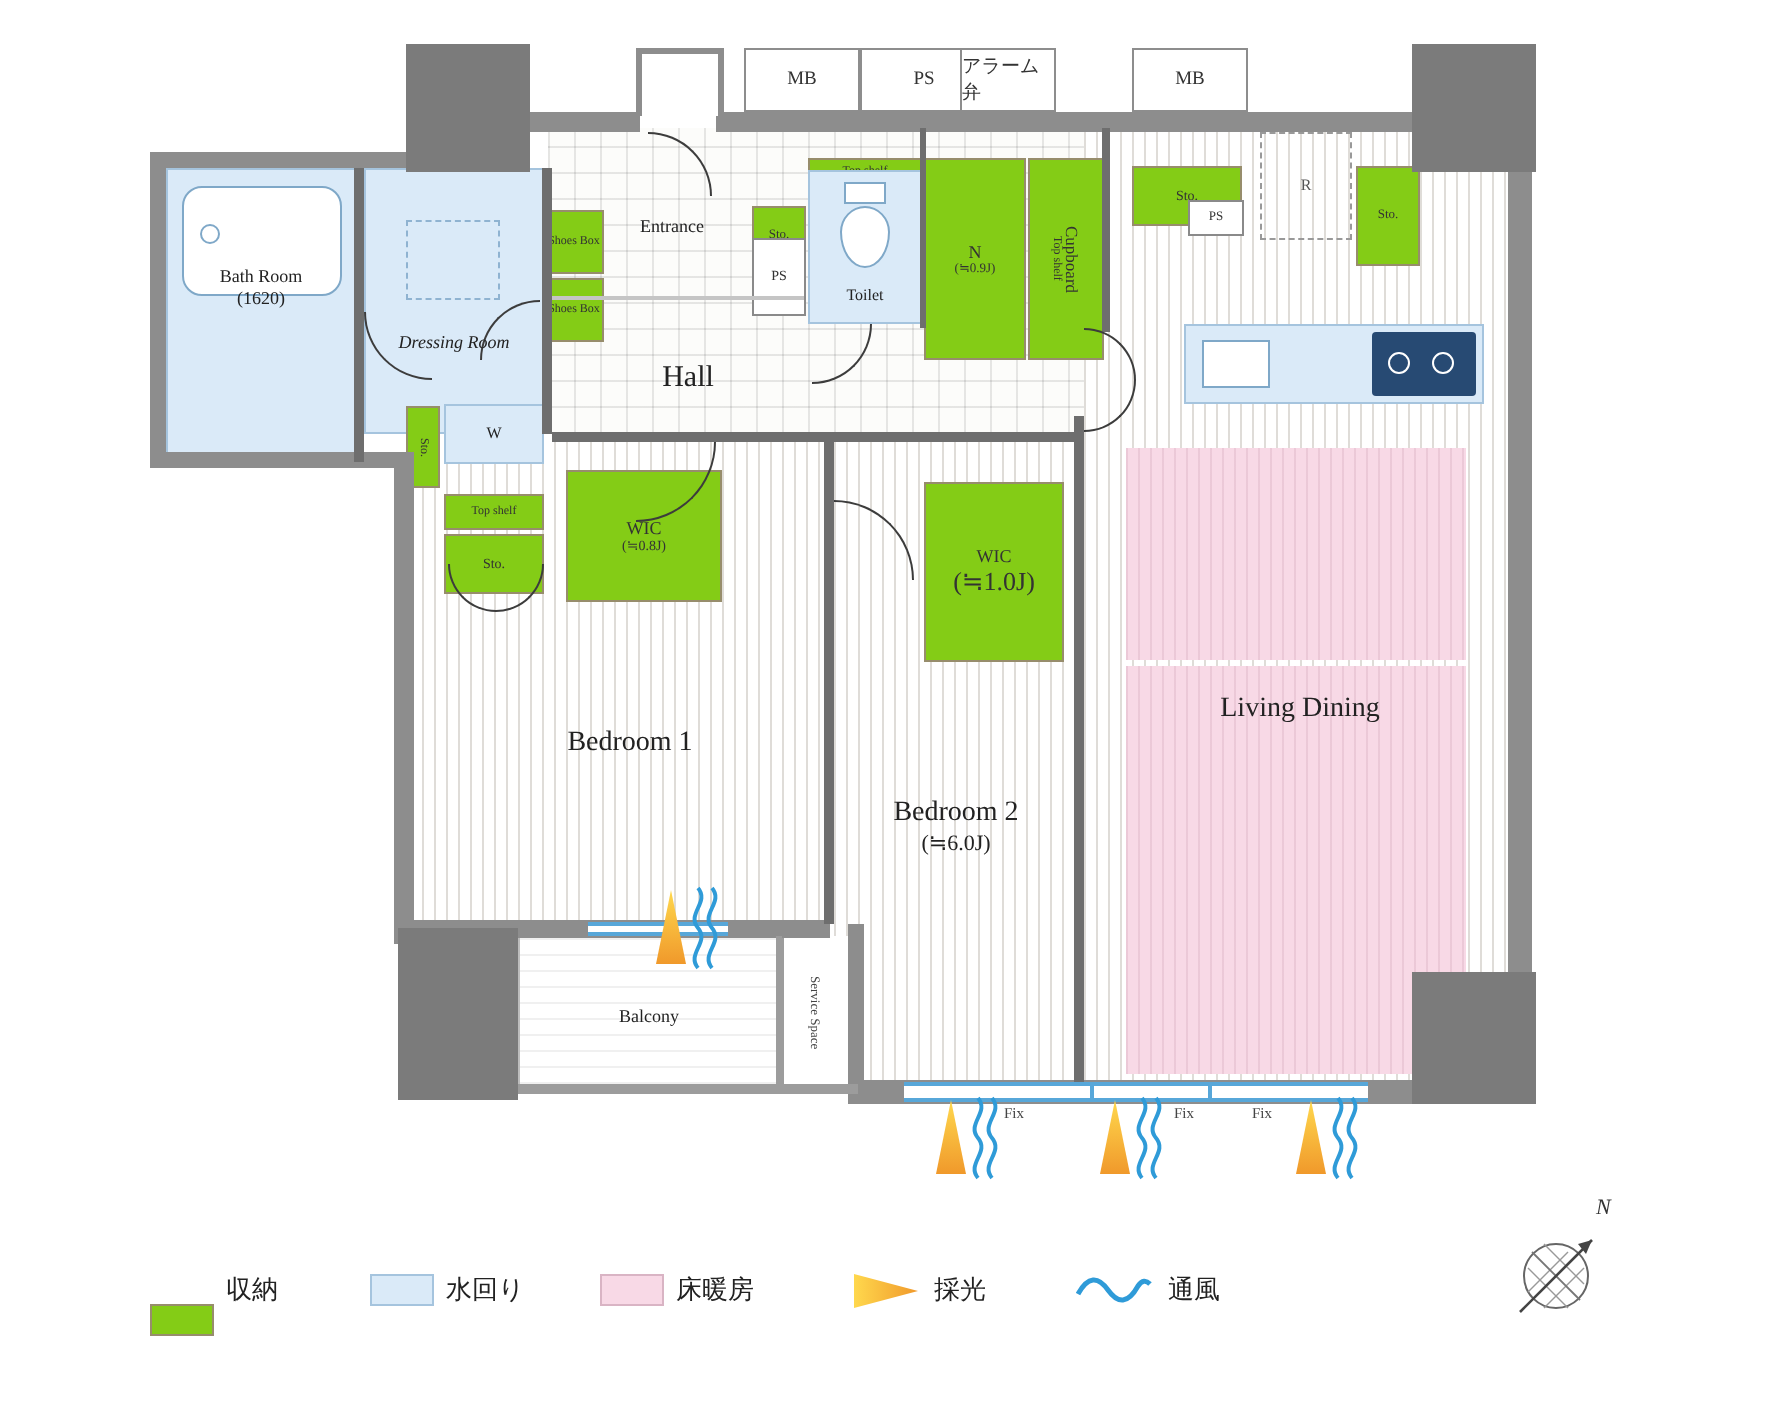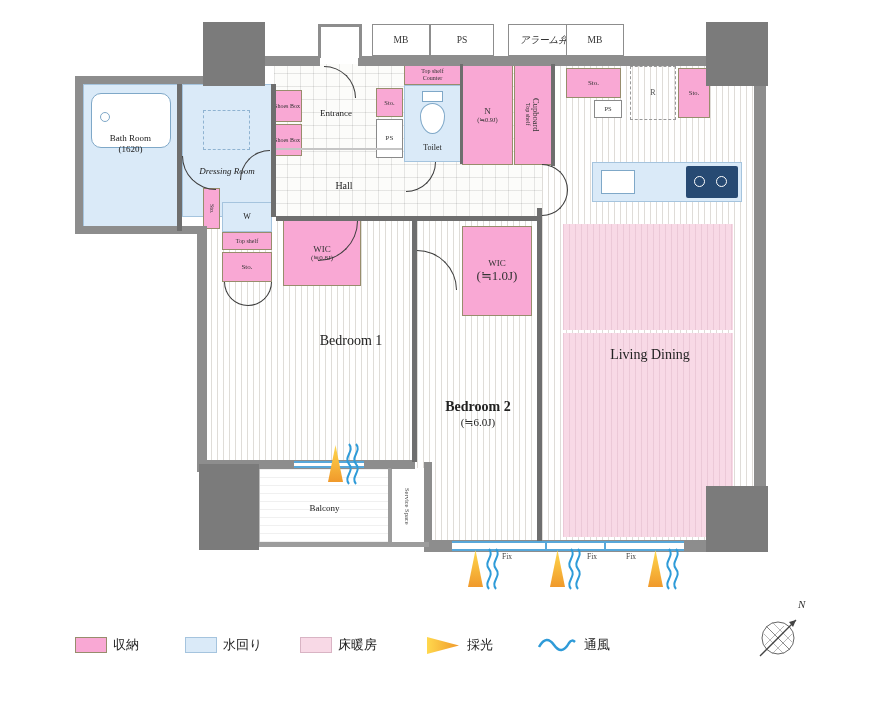--- a/index.html
+++ b/index.html
@@ -12,21 +12,21 @@
   .iwall { position:absolute; background:#6e6e6e; }
   .thinwall { position:absolute; background:#9c9c9c; }
   .stripes { position:absolute; background-color:#fff;
     background-image:repeating-linear-gradient(90deg, rgba(140,130,115,.28) 0 1px, transparent 1px 6px); }
   .hstripes { position:absolute; background-color:#fff;
     background-image:repeating-linear-gradient(0deg, rgba(0,0,0,.06) 0 1px, transparent 1px 8px); }
   .grid { position:absolute; background-color:#fcfcfa;
     background-image:repeating-linear-gradient(0deg, rgba(0,0,0,.09) 0 1px, transparent 1px 13px),
                      repeating-linear-gradient(90deg, rgba(0,0,0,.09) 0 1px, transparent 1px 13px); }
   .water { position:absolute; background:#daeaf8; border:1px solid #a5c4de; }
-  .tan { position:absolute; background:#f9a8d4; border:1px solid #978d6c; color:#333; }
+  .tan { position:absolute; background:#84cc16; border:1px solid #978d6c; color:#333;margin-top:15px; }
   .whitebox { position:absolute; background:#fff; border:1px solid #8a8a8a; color:#333; }
   .pink { position:absolute; background-color:#f8d9e6;
     background-image:repeating-linear-gradient(90deg, rgba(160,100,125,.14) 0 1px, transparent 1px 6px); }
   .lbl { position:absolute; text-align:center; line-height:1.25; color:#222; }
   .sub { display:block; }
   .tiny { display:flex; flex-direction:column; align-items:center; justify-content:center; text-align:center; line-height:1.15; }
   .vtext { writing-mode:vertical-rl; text-orientation:mixed; display:flex; align-items:center; justify-content:center; }
   .arc { position:absolute; background:transparent; }
   .arc-tl { border-top:1.5px solid #3c3c3c; border-left:1.5px solid #3c3c3c; border-top-left-radius:100%; }
   .arc-tr { border-top:1.5px solid #3c3c3c; border-right:1.5px solid #3c3c3c; border-top-right-radius:100%; }
@@ -156,35 +156,35 @@
   <div class="arc arc-br" style="left:248px;top:282px;width:24px;height:24px;"></div>
   <div class="abs" style="left:276px;top:148px;width:126px;height:2px;background:#c5c5c5;"></div>
 
   <div class="window" style="left:294px;top:461px;width:70px;height:7px;"></div>
   <div class="window" style="left:452px;top:541px;width:232px;height:10px;"></div>
   <div class="abs" style="left:545px;top:541px;width:2px;height:10px;background:#57a7d9;"></div>
   <div class="abs" style="left:604px;top:541px;width:2px;height:10px;background:#57a7d9;"></div>
 
   <div class="topunit" style="left:372px;top:24px;width:58px;height:32px;">MB</div>
   <div class="topunit" style="left:430px;top:24px;width:64px;height:32px;">PS</div>
-  <div class="topunit" style="left:508px;top:24px;width:72px;height:32px;font-style:italic;">アラーム弁</div>
+  <div class="topunit" style="left:480px;top:24px;width:48px;height:32px;">アラーム弁</div>
   <div class="topunit" style="left:566px;top:24px;width:58px;height:32px;">MB</div>
 
   <div class="lbl" style="left:83px;top:133px;width:95px;font-size:9px;">
     <span>Bath Room</span>
     <span class="sub">(1620)</span>
   </div>
   <div class="lbl" style="left:182px;top:166px;width:90px;font-size:9px;font-style:italic;">Dressing Room</div>
   <div class="lbl" style="left:296px;top:108px;width:80px;font-size:9px;">Entrance</div>
-  <div class="lbl" style="left:312px;top:180px;width:64px;font-size:10px;text-align:center;">Hall</div>
-  <div class="lbl" style="left:223px;top:330px;width:184px;margin-left:36px;">
+  <div class="lbl" style="left:312px;top:180px;width:64px;font-size:15px;text-align:center;">Hall</div>
+  <div class="lbl" style="left:223px;top:361px;width:184px;">
     <span style="font-size:14px;">Bedroom 1</span>
   </div>
   <div class="lbl" style="left:417px;top:396px;width:122px;">
-    <span style="font-size:14px;font-weight:bold;">Bedroom 2</span>
+    <span style="font-size:14px;">Bedroom 2</span>
     <span class="sub" style="font-size:11px;">(≒6.0J)</span>
   </div>
   <div class="lbl" style="left:550px;top:344px;width:200px;">
     <span style="font-size:14px;">Living Dining</span>
   </div>
   <div class="lbl" style="left:259px;top:503px;width:131px;font-size:9px;">Balcony</div>
   <div class="vtext abs" style="left:394px;top:470px;width:26px;height:72px;font-size:6.5px;color:#444;">Service Space</div>
 
   <div class="lbl" style="left:492px;top:552px;width:30px;font-size:7.5px;color:#444;">Fix</div>
   <div class="lbl" style="left:577px;top:552px;width:30px;font-size:7.5px;color:#444;">Fix</div>

